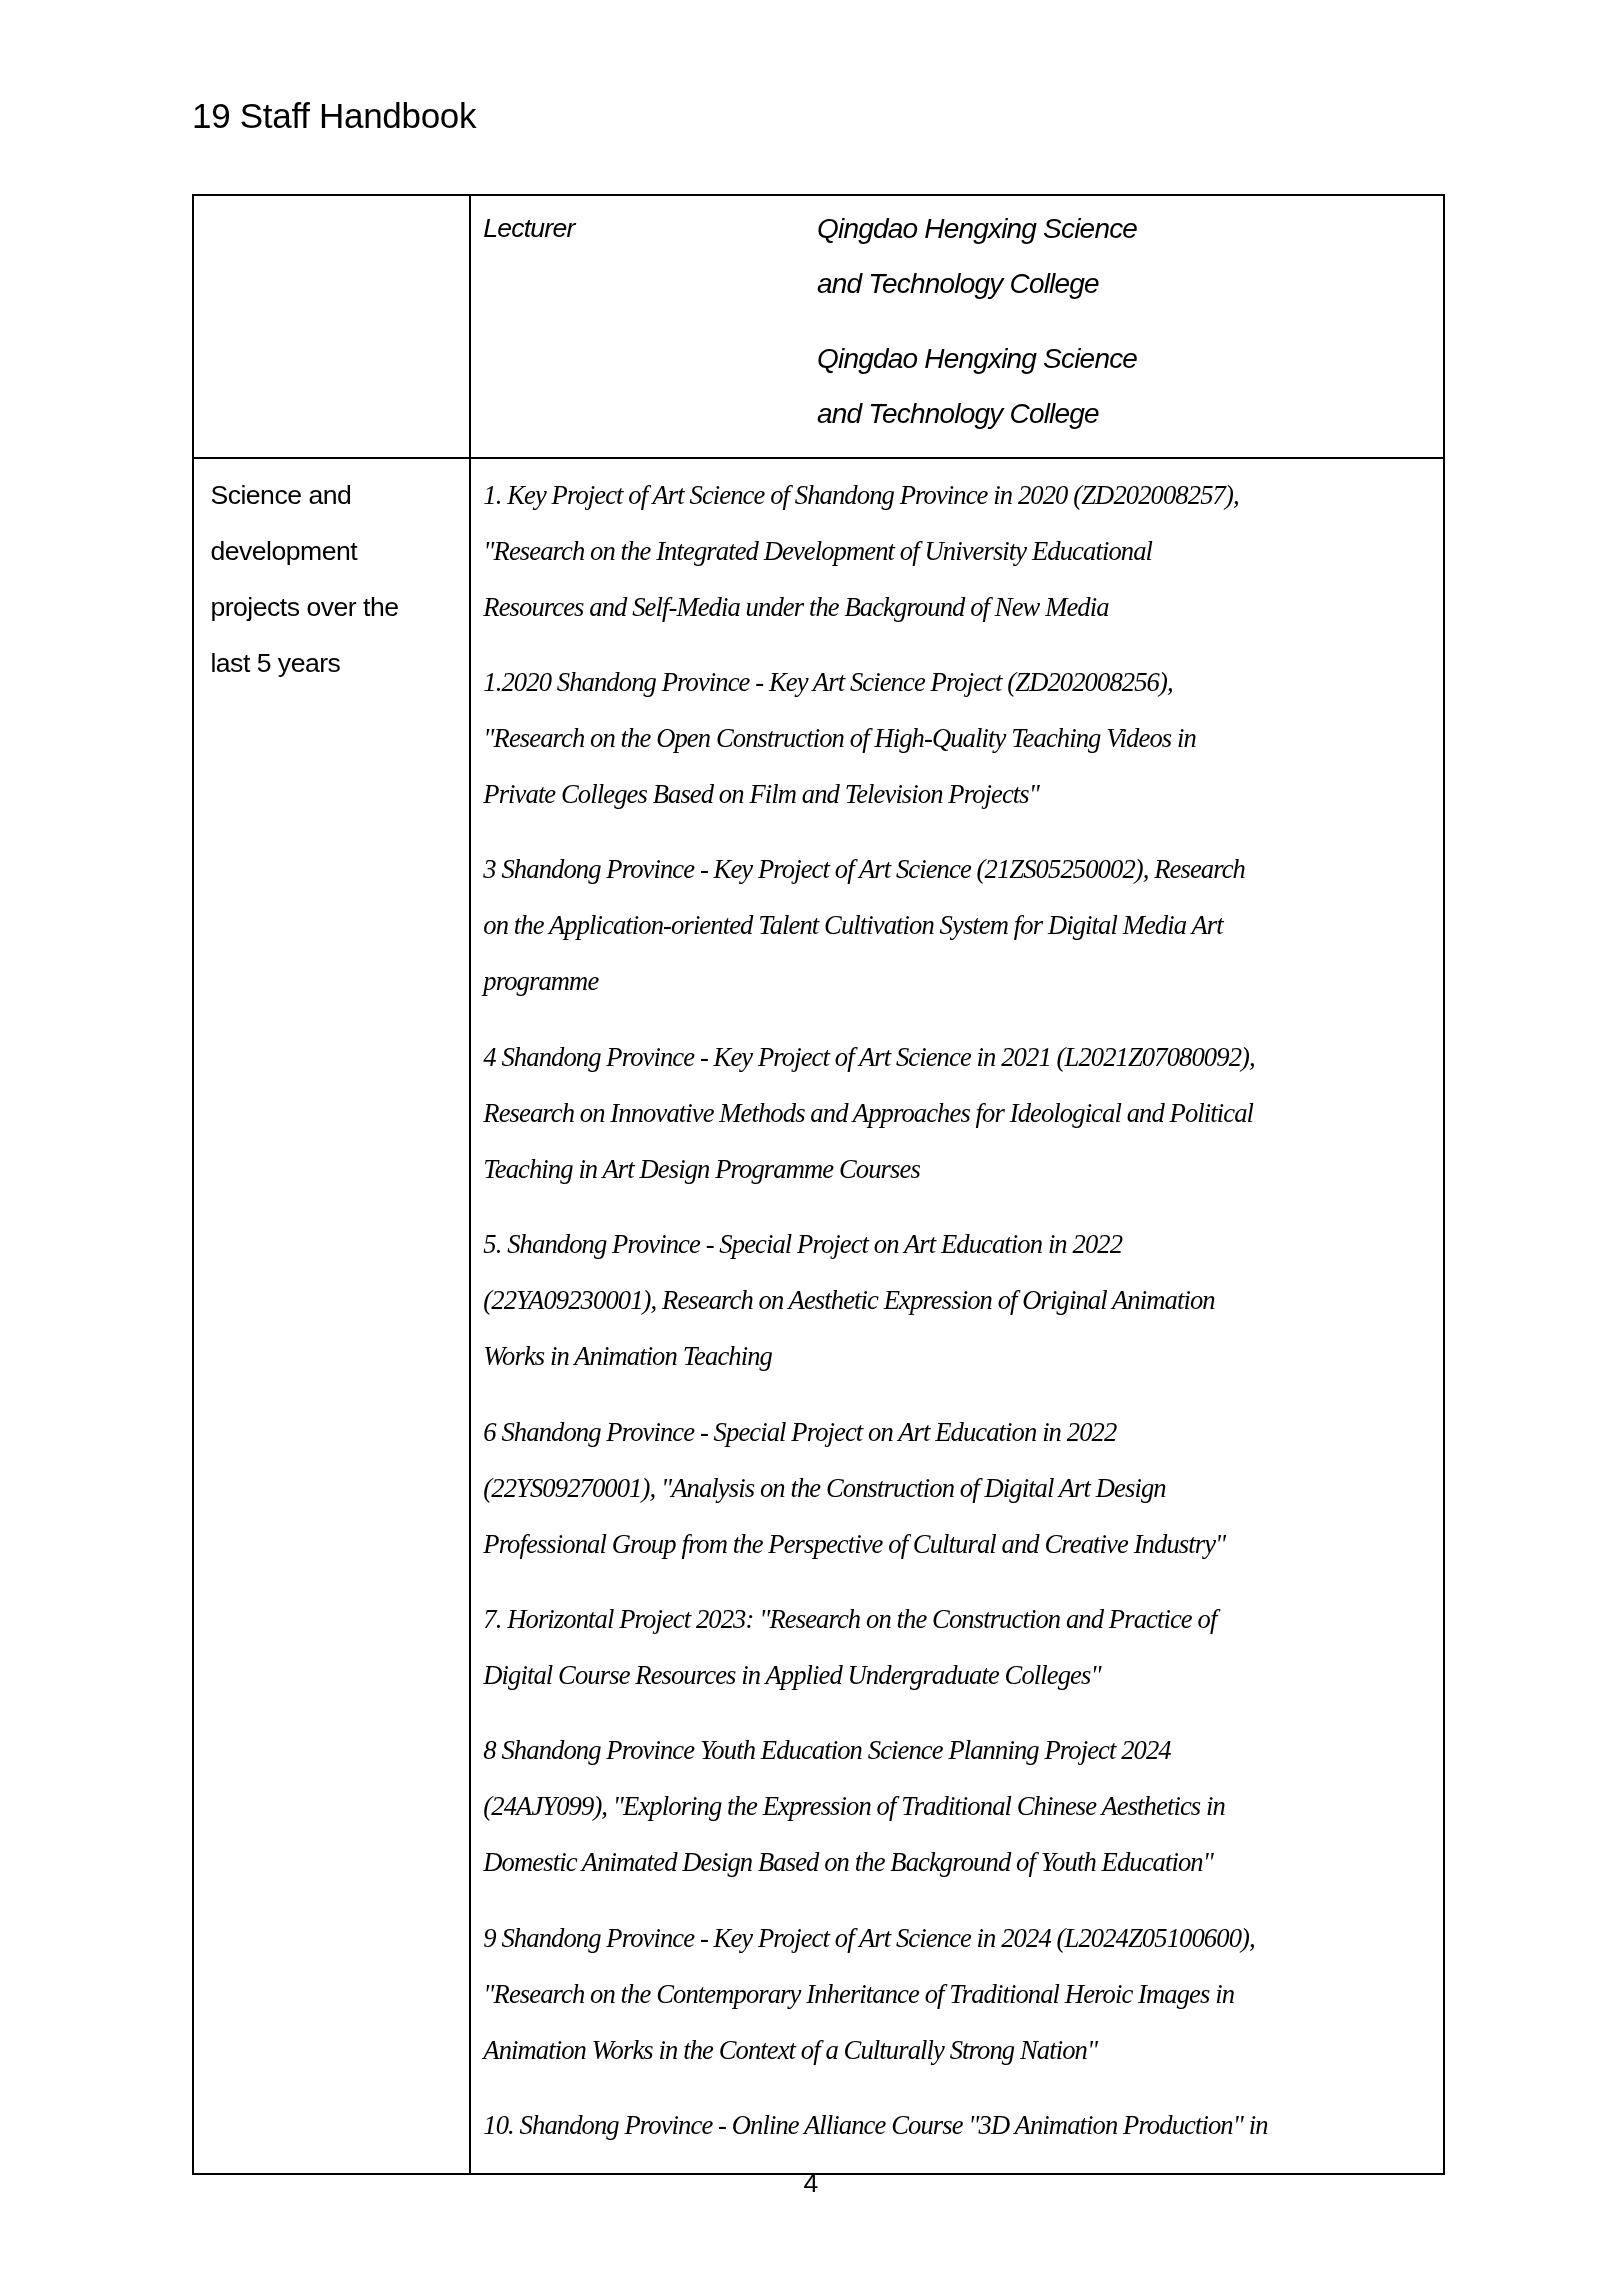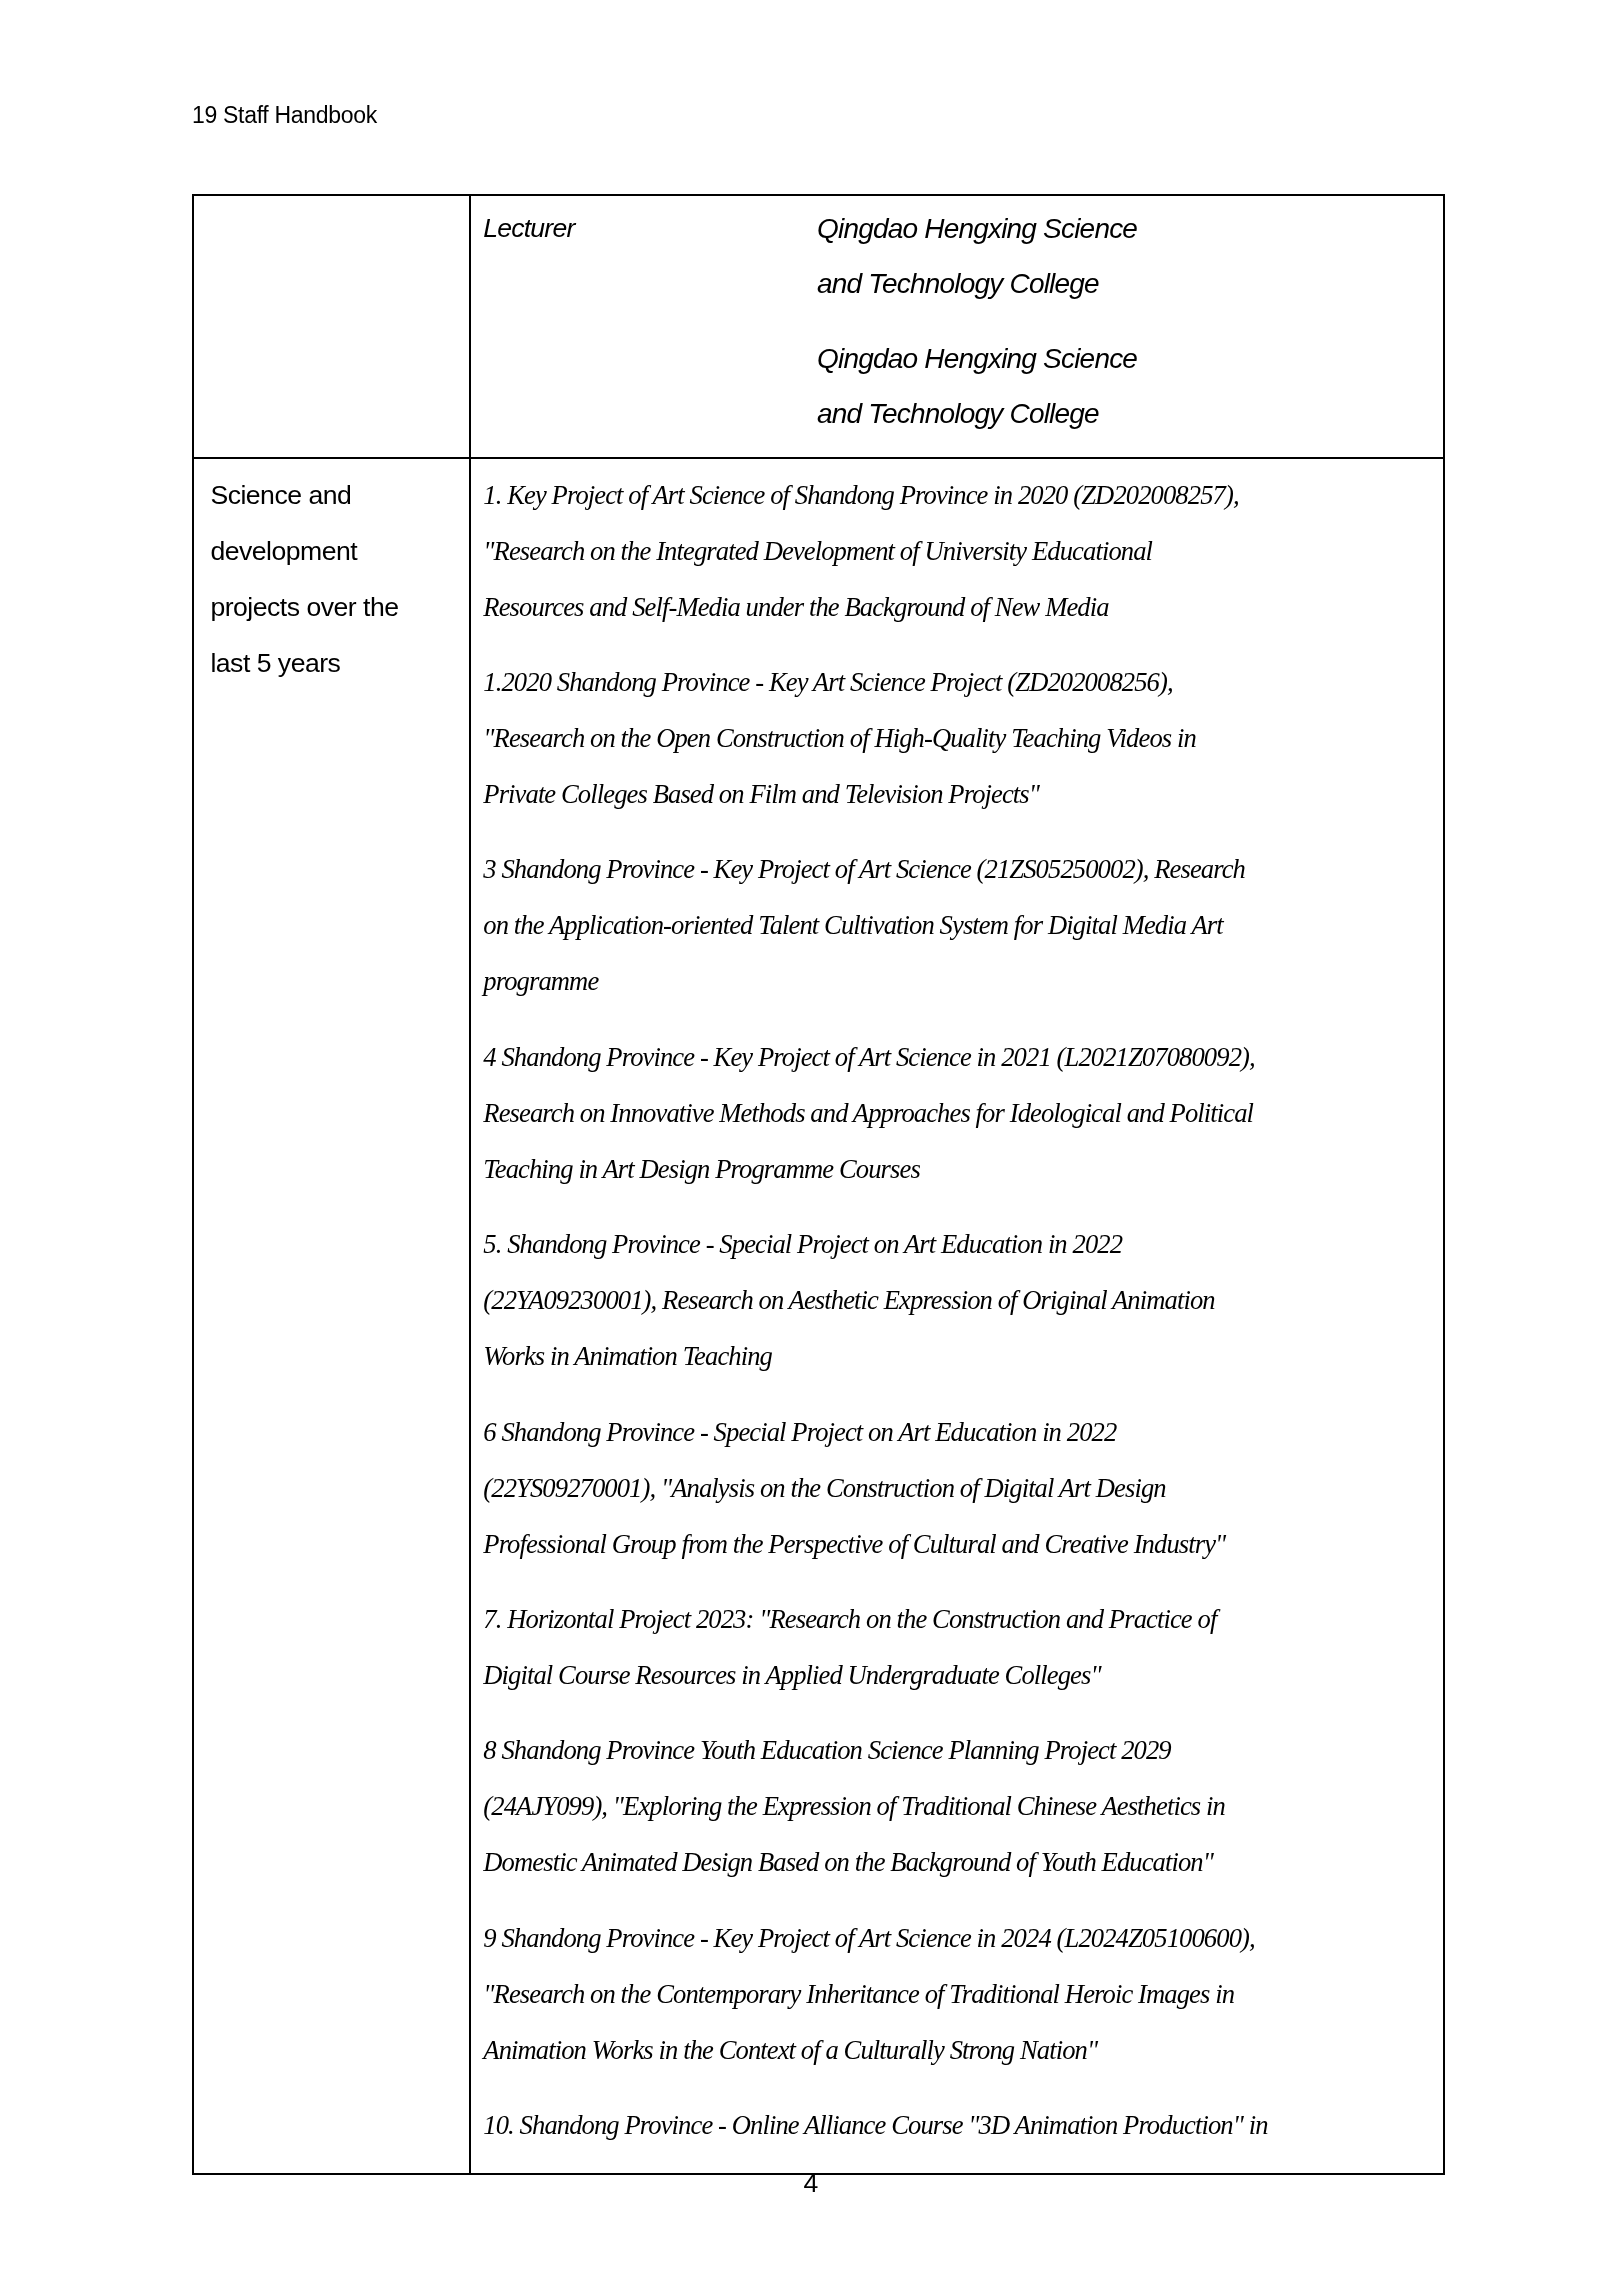--- a/index.html
+++ b/index.html
@@ -12,21 +12,21 @@
       height: 2295px;
       position: relative;
       overflow: hidden;
       font-family: "Liberation Sans", "DejaVu Sans", sans-serif;
       color: #000000;
     }
     .page-header {
       position: absolute;
       left: 192px;
       top: 100px;
-      font-size: 23px;
+      font-size: 35px;
       line-height: 31px;
       letter-spacing: -0.3px;
     }
     .doc-table {
       position: absolute;
       left: 192px;
       top: 194px;
       width: 1251px;
       border-collapse: collapse;
       table-layout: fixed;
@@ -162,21 +162,21 @@
         <div class="project">
           <span class="ln">6 Shandong Province - Special Project on Art Education in 2022</span>
           <span class="ln">(22YS09270001), "Analysis on the Construction of Digital Art Design</span>
           <span class="ln">Professional Group from the Perspective of Cultural and Creative Industry"</span>
         </div>
         <div class="project">
           <span class="ln">7. Horizontal Project 2023: "Research on the Construction and Practice of</span>
           <span class="ln">Digital Course Resources in Applied Undergraduate Colleges"</span>
         </div>
         <div class="project">
-          <span class="ln">8 Shandong Province Youth Education Science Planning Project 2029</span>
+          <span class="ln">8 Shandong Province Youth Education Science Planning Project 2024</span>
           <span class="ln">(24AJY099), "Exploring the Expression of Traditional Chinese Aesthetics in</span>
           <span class="ln">Domestic Animated Design Based on the Background of Youth Education"</span>
         </div>
         <div class="project">
           <span class="ln">9 Shandong Province - Key Project of Art Science in 2024 (L2024Z05100600),</span>
           <span class="ln">"Research on the Contemporary Inheritance of Traditional Heroic Images in</span>
           <span class="ln">Animation Works in the Context of a Culturally Strong Nation"</span>
         </div>
         <div class="project">
           <span class="ln">10. Shandong Province - Online Alliance Course "3D Animation Production" in</span>

